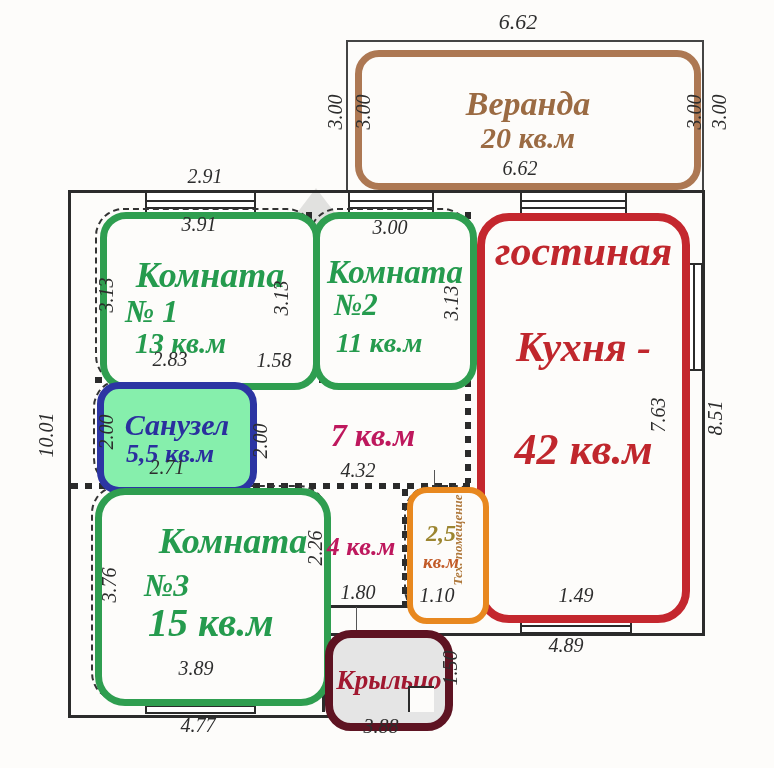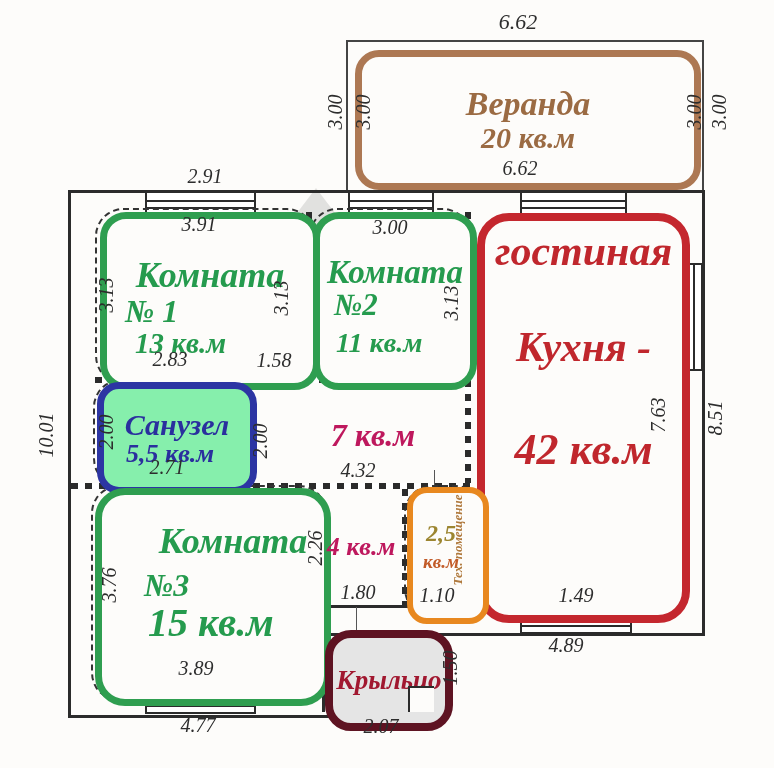--- a/index.html
+++ b/index.html
@@ -155,20 +155,20 @@
   <div class="abs dim v" style="left:106px;top:432px;">2.00</div>
   <div class="abs dim" style="left:167px;top:467px;">2.71</div>
   <div class="abs dim v" style="left:260px;top:441px;">2.00</div>
   <div class="abs dim" style="left:358px;top:470px;">4.32</div>
   <div class="abs dim v" style="left:109px;top:585px;">3.76</div>
   <div class="abs dim" style="left:196px;top:668px;">3.89</div>
   <div class="abs dim v" style="left:315px;top:548px;">2.26</div>
   <div class="abs dim" style="left:358px;top:592px;">1.80</div>
   <div class="abs dim" style="left:437px;top:595px;">1.10</div>
   <div class="abs dim v" style="left:450px;top:668px;">1.50</div>
-  <div class="abs dim" style="left:381px;top:726px;">2.07</div>
+  <div class="abs dim" style="left:381px;top:726px;">3.88</div>
   <div class="abs dim" style="left:198px;top:725px;">4.77</div>
   <div class="abs dim" style="left:576px;top:595px;">1.49</div>
   <div class="abs dim" style="left:566px;top:645px;">4.89</div>
   <div class="abs dim v" style="left:658px;top:415px;">7.63</div>
   <div class="abs dim v" style="left:715px;top:418px;">8.51</div>
 
 </div>
 
 </body></html>

